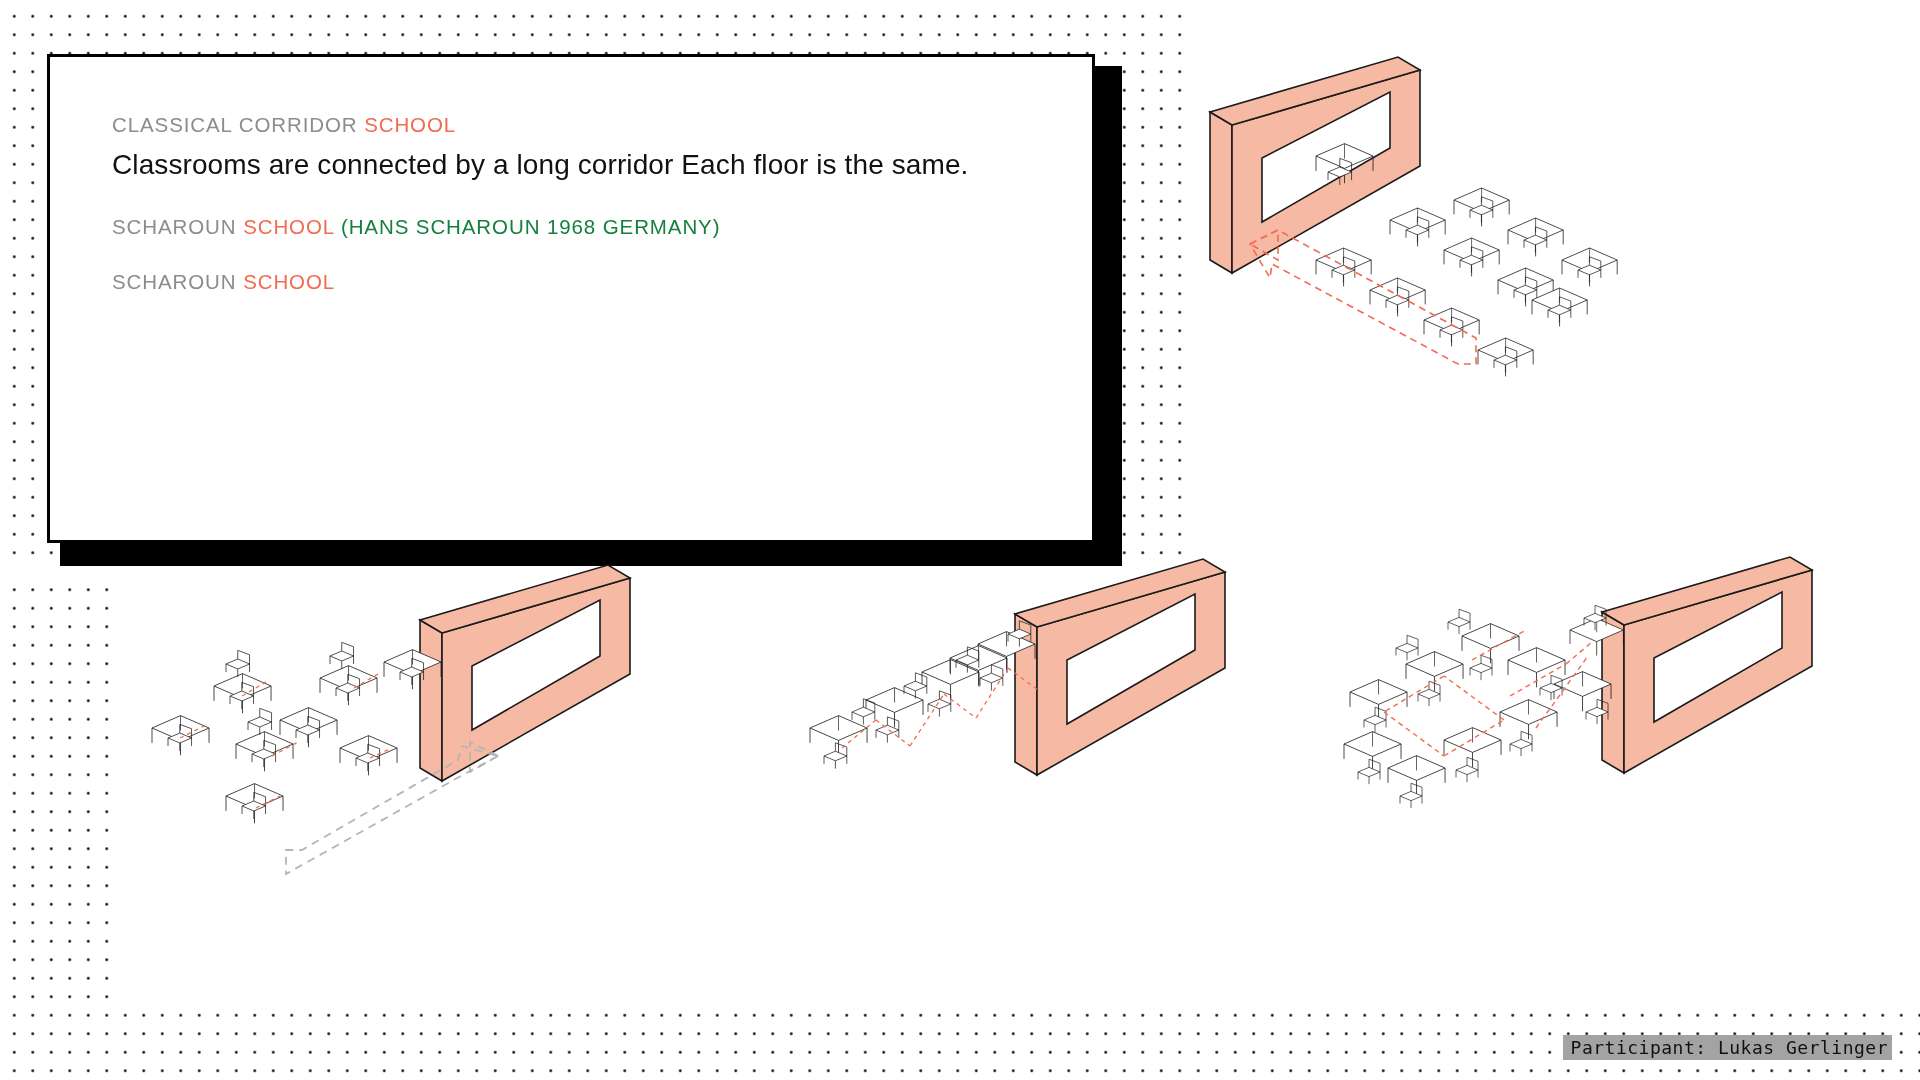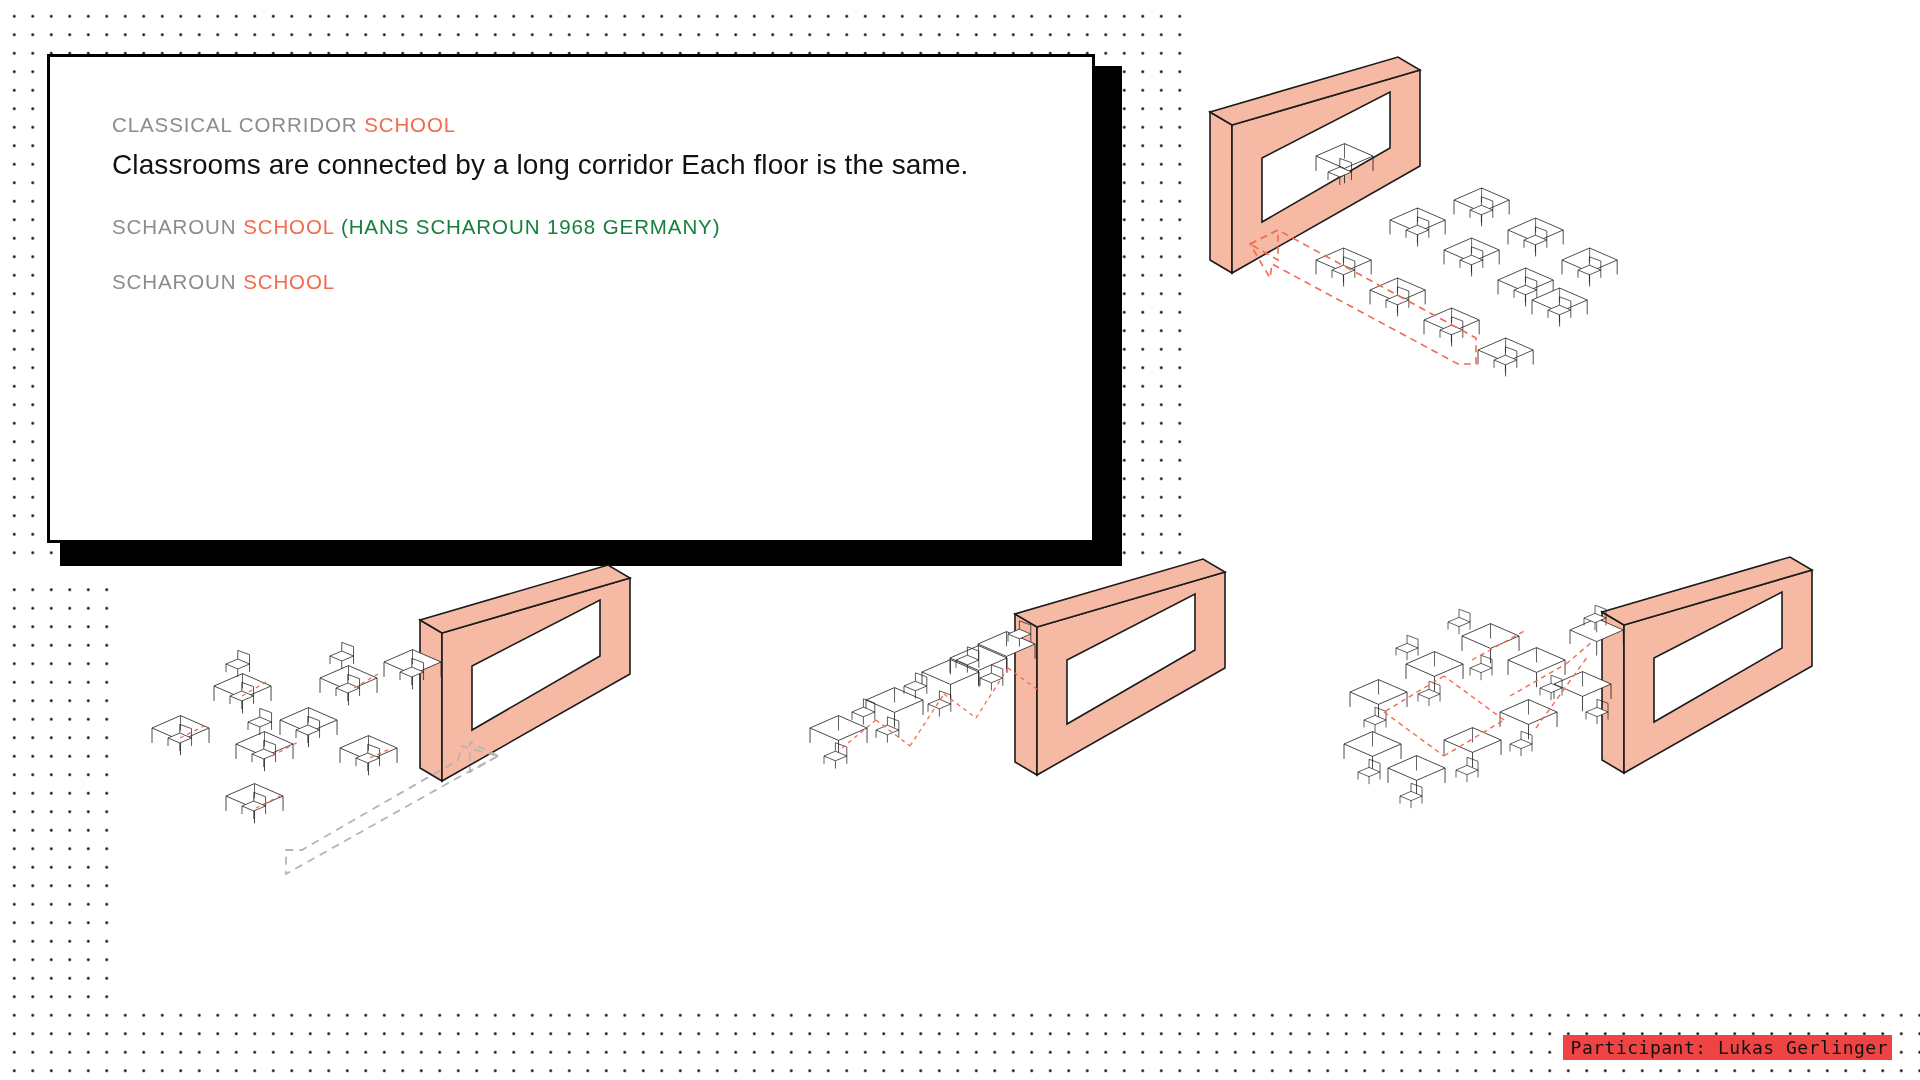--- a/index.html
+++ b/index.html
@@ -80,21 +80,21 @@
 
   
   #credit {
     position: absolute;
     right: 28px;
     bottom: 20px;
     font-family: "DejaVu Sans Mono", monospace;
     font-size: 18px;
     color: #111111;
     letter-spacing: 0.5px;
-    background: #ef4444;
+    background: #a3a3a3;
     padding: 2px 4px 2px 8px;
   }
 </style>
 </head>
 <body>
 
 <div id="dot-bg"></div>
 
 <div class="white-band" style="left:1188px; top:0; width:732px; height:566px;"></div>
 <div class="white-band" style="left:120px; top:566px; width:1800px; height:438px;"></div>

